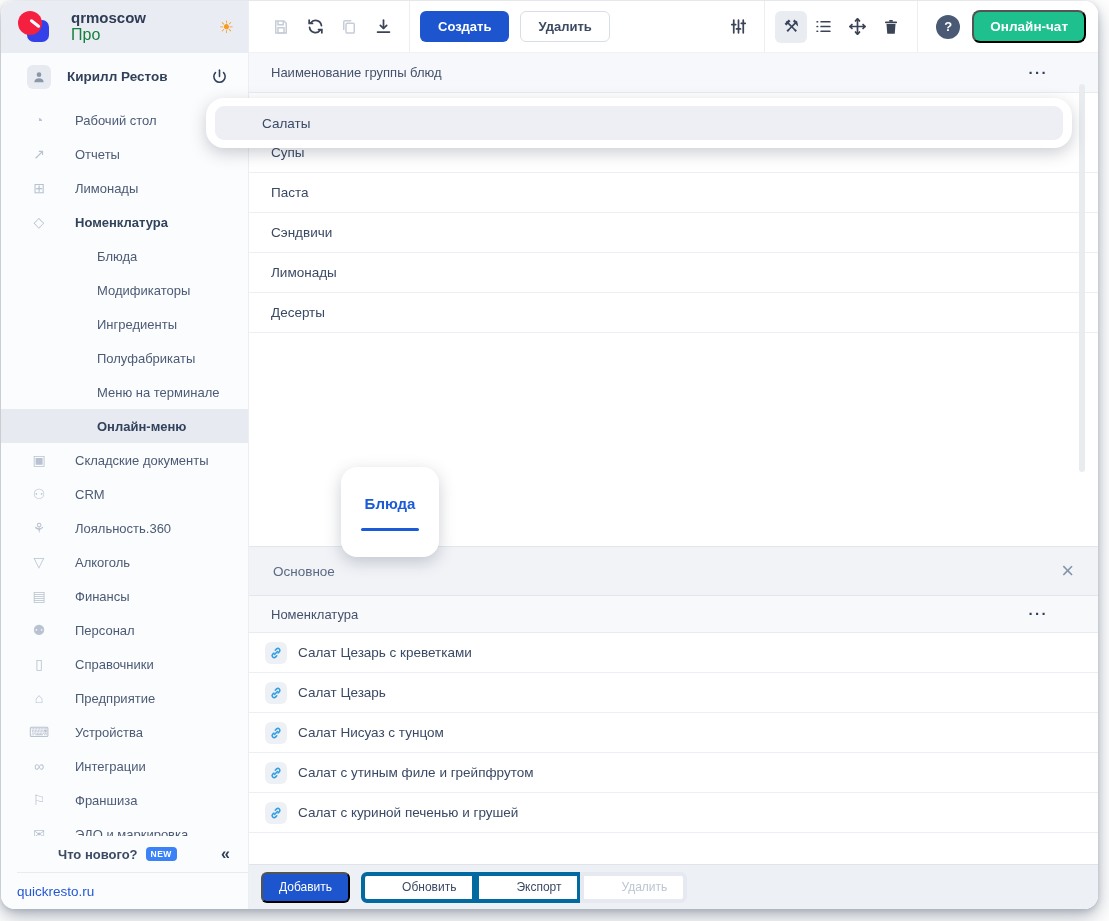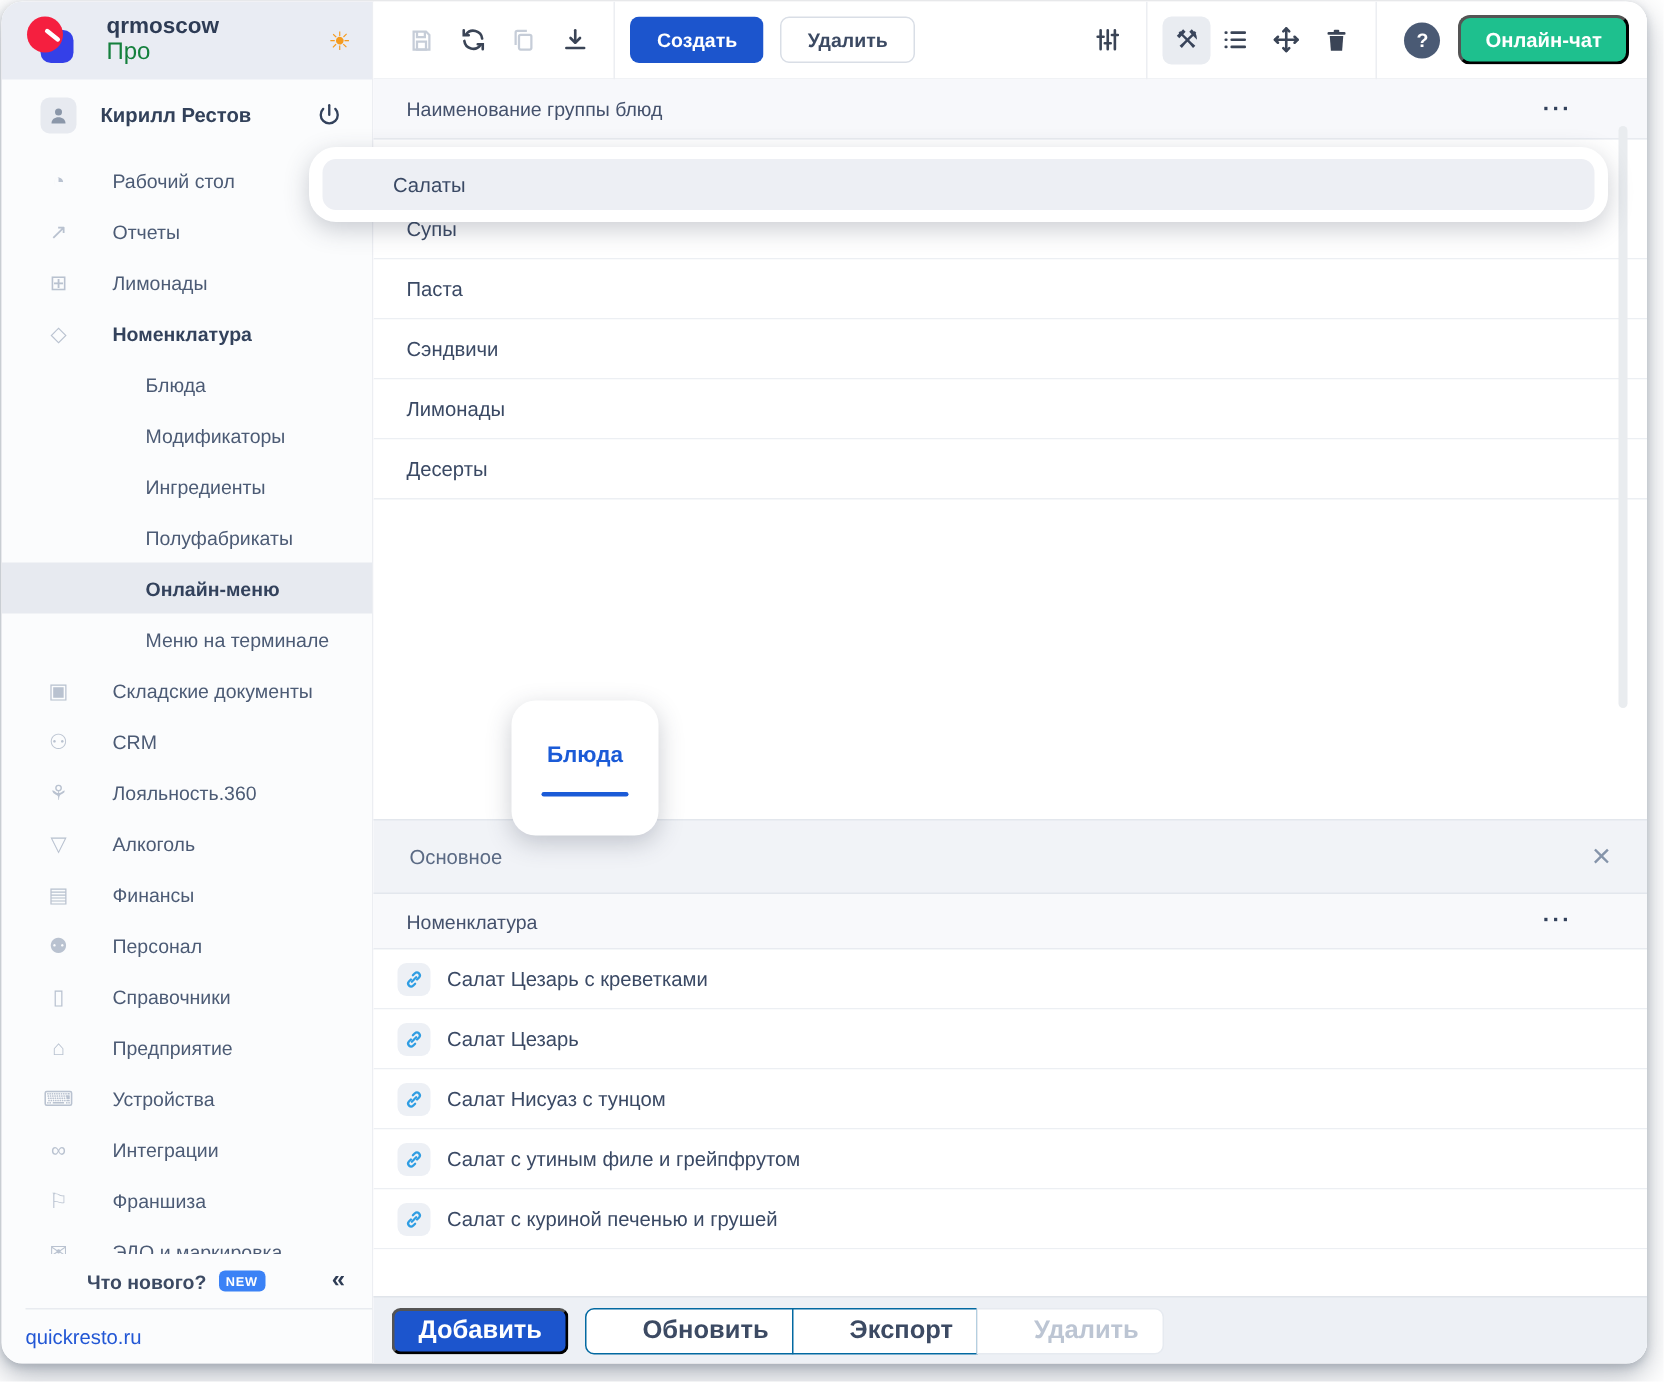--- a/index.html
+++ b/index.html
@@ -92,24 +92,24 @@
   .dhead{ height:37px; flex:0 0 37px; background:#f8f9fb; border-bottom:1px solid #e8ebf0; display:flex; align-items:center; padding:0 22px; }
   .dhead .tlabel{ font-size:13px; color:#44516c; }
   .dish-rows{ flex:0 0 200px; height:200px; overflow:hidden; }
   .drow{ height:40px; display:flex; align-items:center; padding:0 16px; border-bottom:1px solid #eceff3; cursor:pointer; background:#fff;}
   .link-chip{ width:22px; height:22px; background:#edf0f5; border-radius:6px; display:flex; align-items:center; justify-content:center; flex:0 0 22px; }
   .drow .dlabel{ margin-left:11px; font-size:13.5px; color:#3a4964; }
 
   .fill{ flex:1; background:#fff; }
 
   .footerbar{ flex:0 0 45px; height:45px; background:#edf0f5; border-top:1px solid #e0e4ea; display:flex; align-items:center; padding:0 12px; }
-  .fbtn{ height:31px; display:flex; align-items:center; padding:0 16px; font-size:17px; font-weight:700; cursor:pointer; }
+  .fbtn{ height:31px; display:flex; align-items:center; padding:0 16px; font-size:12px; font-weight:400; cursor:pointer; }
   .fbtn-primary{ background:#1c55cd; color:#fff; border-radius:6px; }
   .seg{ display:flex; margin-left:11px; }
-  .seg .fbtn{ background:#fff; border:1px solid #0369a1; color:#3c4a63; margin-left:-1px;padding-left:37px; }
+  .seg .fbtn{ background:#fff; border:4px solid #0369a1; color:#3c4a63; margin-left:-1px;padding-left:37px; }
   .seg .fbtn:first-child{ border-radius:6px 0 0 6px; margin-left:0; }
   .seg .fbtn:last-child{ border-radius:0 6px 6px 0; }
   .seg .fbtn.disabled{ color:#bcc5d3; border-color:#e6eaf0; cursor:default; }
 </style>
 </head>
 <body>
 
 <div class="window">
 
   <aside class="sidebar">
@@ -177,28 +177,28 @@
         <div class="nav-item sub">
           <span class="nicon"></span>
           <span class="nlabel">Ингредиенты</span>
         </div>
 
         <div class="nav-item sub">
           <span class="nicon"></span>
           <span class="nlabel">Полуфабрикаты</span>
         </div>
 
+        <div class="nav-item sub">
+          <span class="nicon"></span>
+          <span class="nlabel">Меню на терминале</span>
+        </div>
+
         <div class="nav-item selected sub">
           <span class="nicon"></span>
           <span class="nlabel">Онлайн-меню</span>
-        </div>
-
-        <div class="nav-item sub">
-          <span class="nicon"></span>
-          <span class="nlabel">Меню на терминале</span>
         </div>
 
         <div class="nav-item">
           <span class="nicon">▣</span>
           <span class="nlabel">Складские документы</span>
         </div>
 
         <div class="nav-item">
           <span class="nicon">⚇</span>
           <span class="nlabel">CRM</span>

